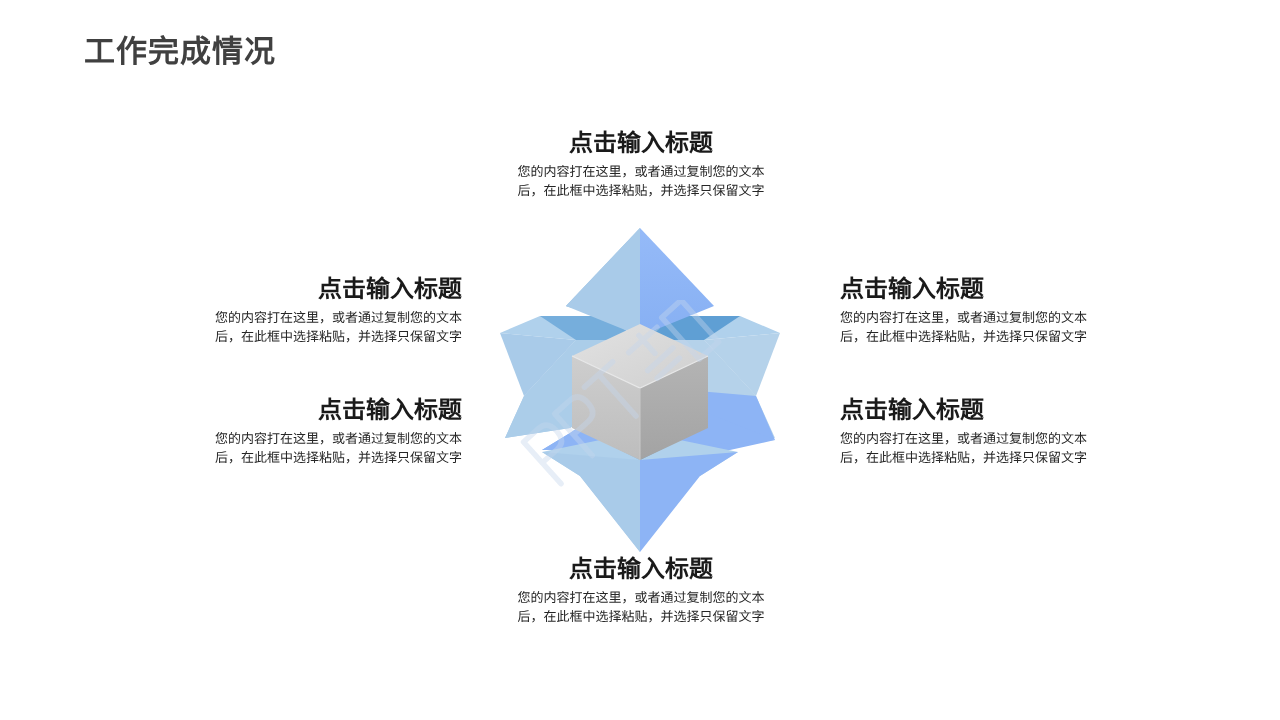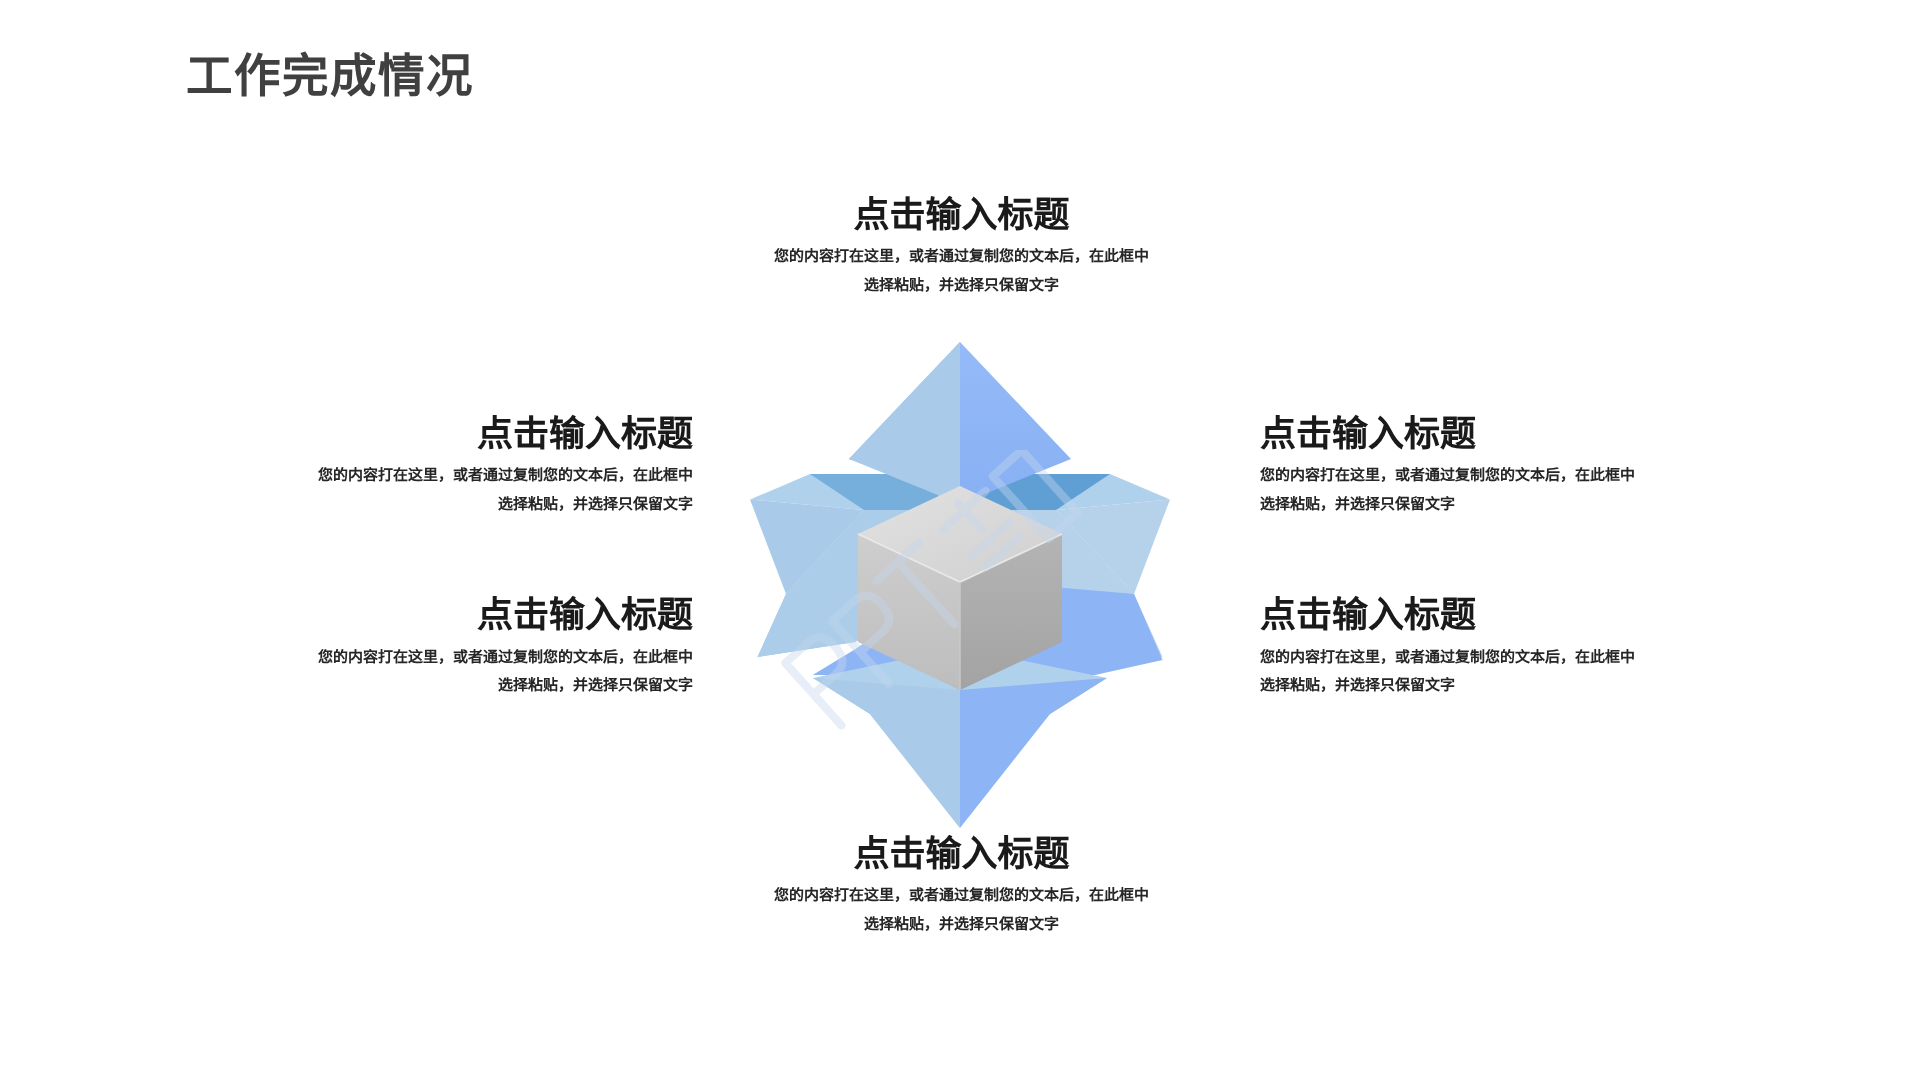--- a/index.html
+++ b/index.html
@@ -26,41 +26,40 @@
   .slide-title {
     position: absolute;
     left: 84px;
     top: 29px;
     font-size: 31px;
     line-height: 44px;
     font-weight: 700;
     color: #404040;
     letter-spacing: 1px;
     white-space: nowrap;
-    margin-left: 40px;
   }
 
   
   .tblock {
     position: absolute;
     width: 248px;
   }
   .tblock .t-title {
     font-size: 24px;
     font-weight: 700;
     color: #1a1a1a;
     line-height: 26px;
     margin-bottom: 6px;
     white-space: nowrap;
   }
   .tblock .t-body {
-    font-size: 10px;
+    font-size: 13px;
     line-height: 19px;
     color: #262626;
-    font-weight: 700;
+    font-weight: 400;
   }
   .align-right { text-align: right; }
   .align-left  { text-align: left; }
   .align-center{ text-align: center; }
 
   
   #block-top     { left: 516px; top: 130px; width: 250px; }
   #block-left-1  { left: 212px; top: 276px; width: 250px; }
   #block-left-2  { left: 212px; top: 397px; width: 250px; }
   #block-right-1 { left: 840px; top: 276px; width: 250px; }

